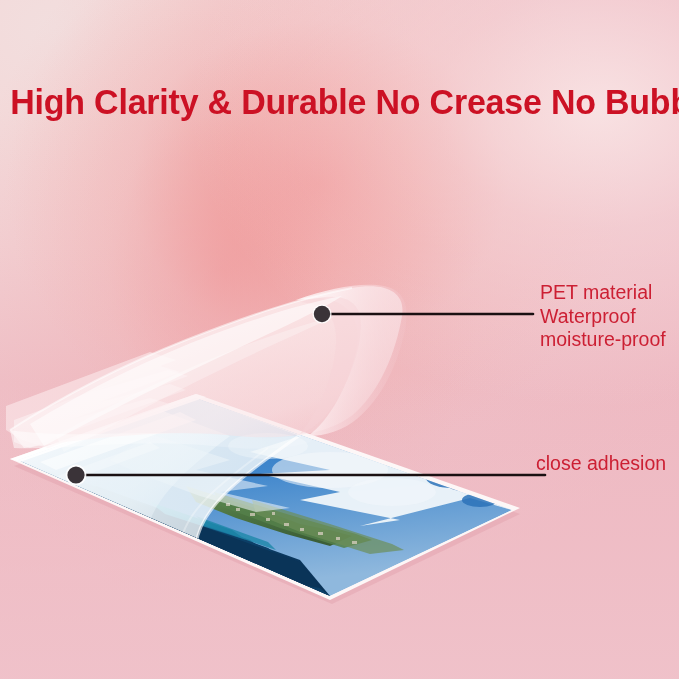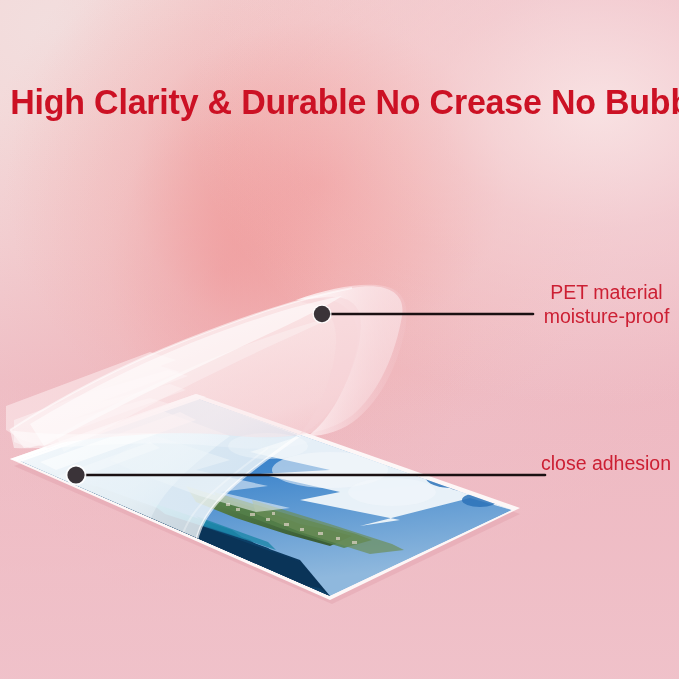--- a/index.html
+++ b/index.html
@@ -88,21 +88,21 @@
     height: 679px;
   }
 
   
   .callout-text {
     position: absolute;
     color: #cc1f33;
     font-family: "Liberation Sans", sans-serif;
     font-size: 19.5px;
     line-height: 23.5px;
-    text-align: center;
+    text-align: left;
     white-space: nowrap;
   }
   #callout-pet {
     left: 540px;
     top: 281px;
     width: 133px;
   }
   #callout-eva {
     left: 536px;
     top: 452px;
@@ -314,20 +314,21 @@
         <circle cx="76" cy="475" r="10.4" fill="#ffffff" opacity="0.9"></circle>
         <circle cx="76" cy="475" r="8.6" fill="#3a3338"></circle>
       </g>
     </g>
   </svg>
 
   <div class="title">High Clarity &amp; Durable  No Crease No Bubble</div>
 
   <div class="callout-text" id="callout-pet">
     <div>PET material</div>
+    <div>Waterproof</div>
     <div>moisture-proof</div>
   </div>
 
   <div class="callout-text" id="callout-eva">
     <div>close adhesion</div>
   </div>
 
 </div>
 
 </body></html>

